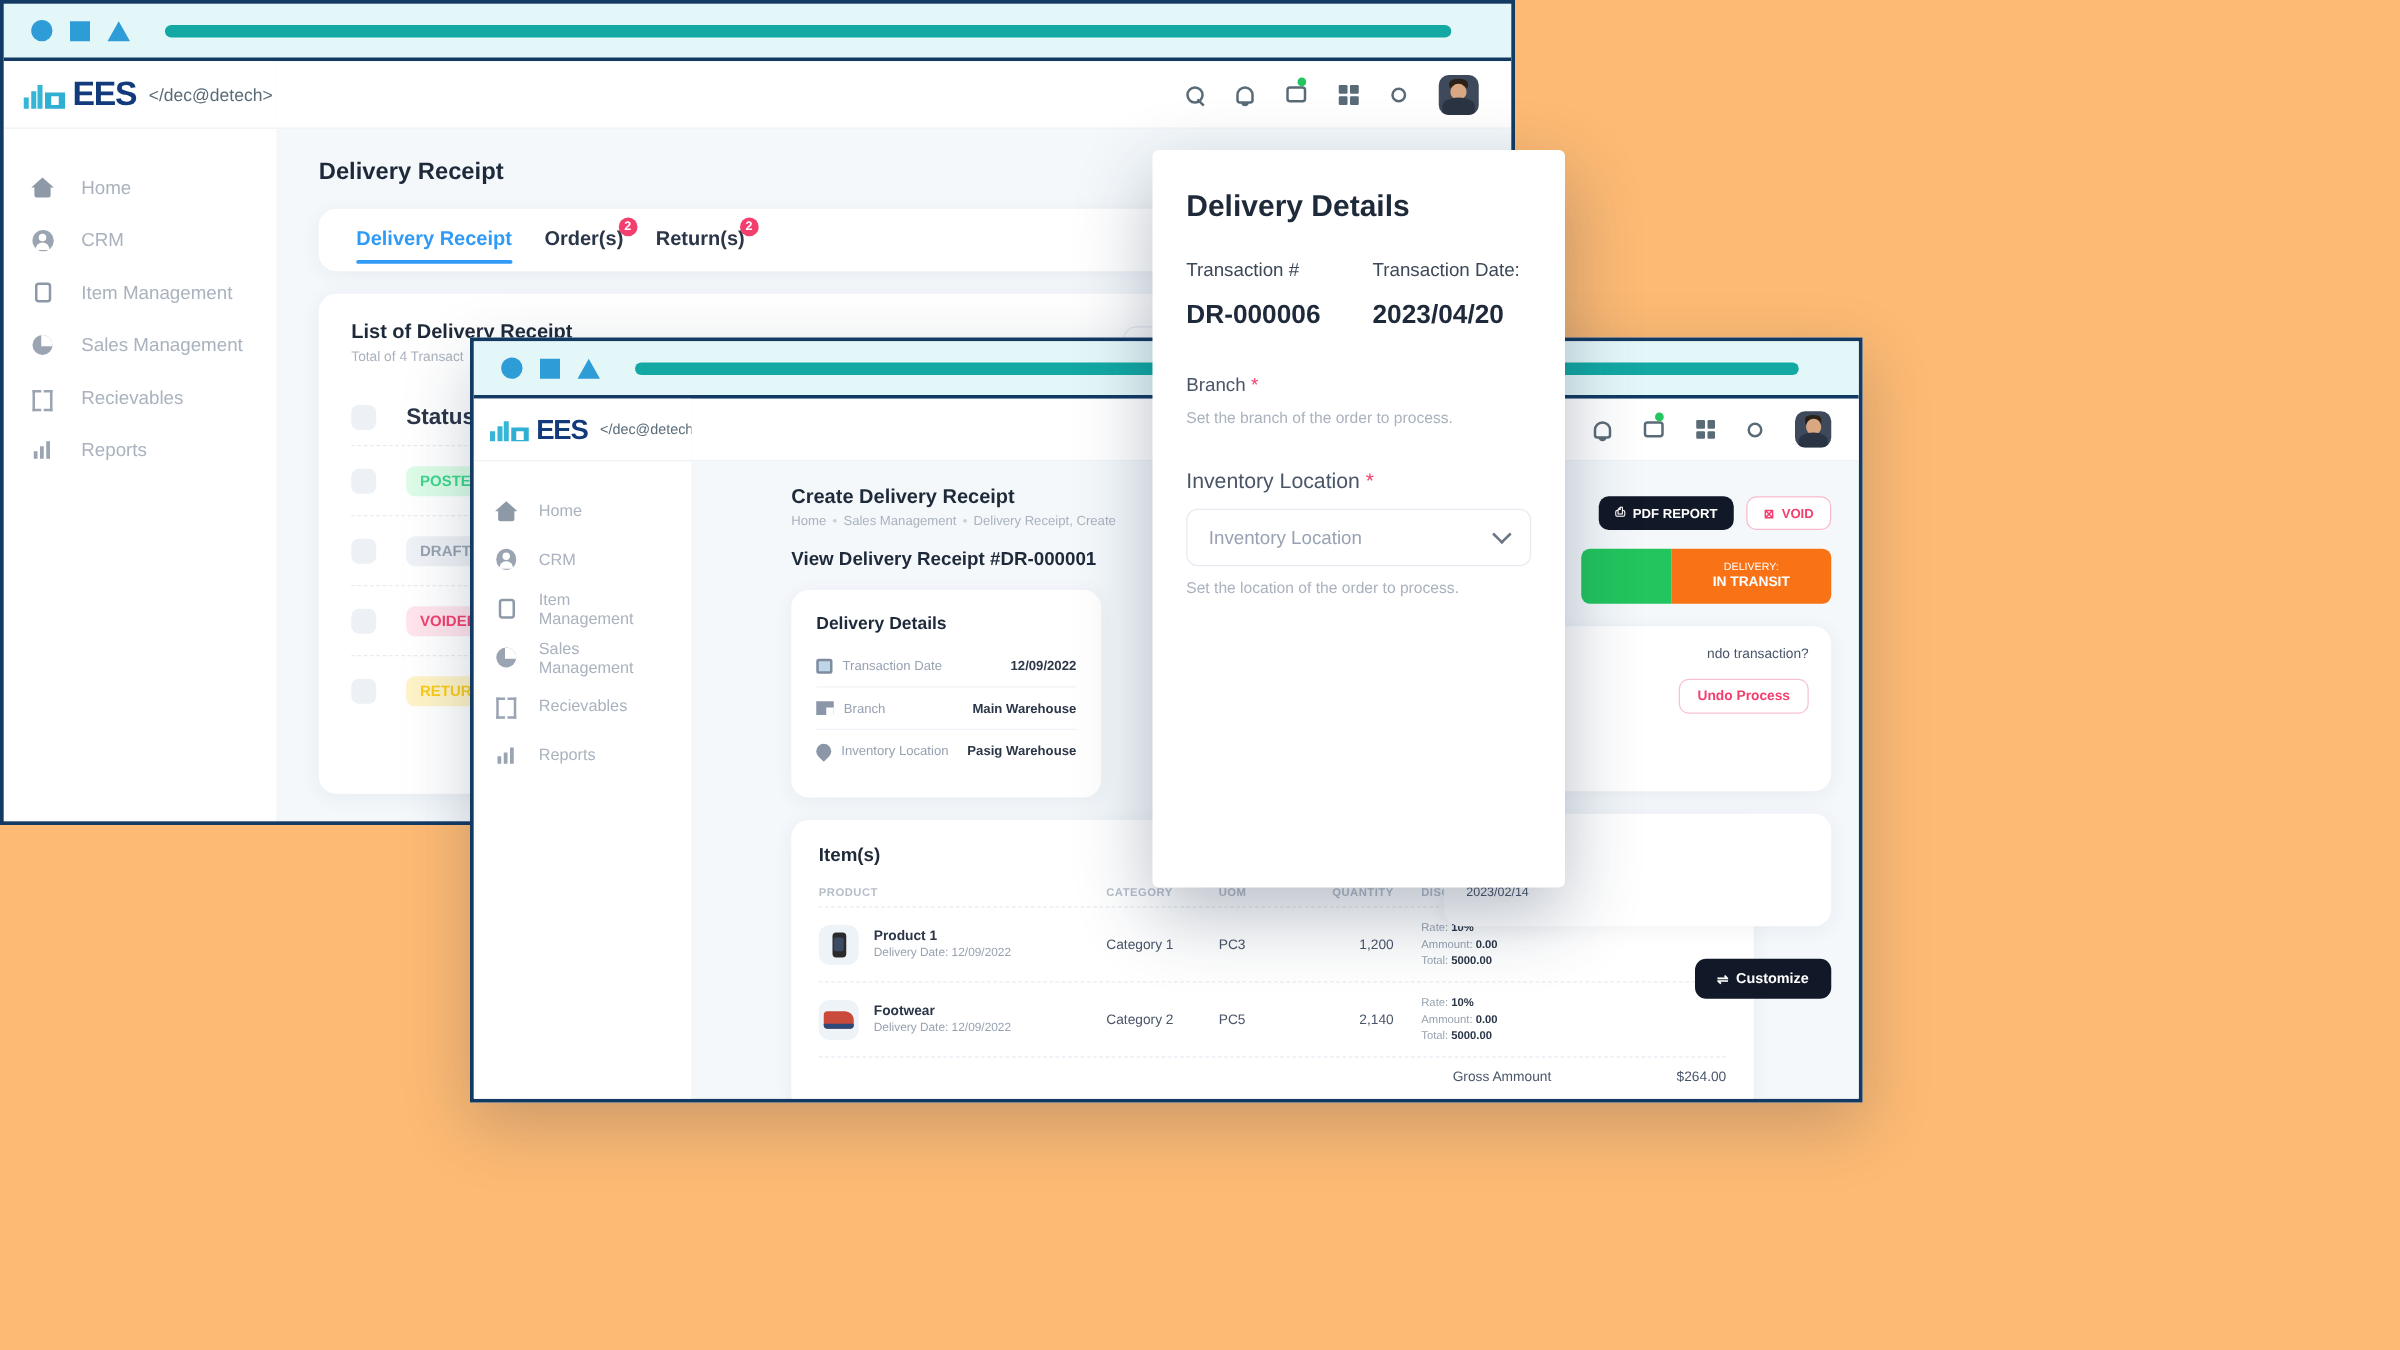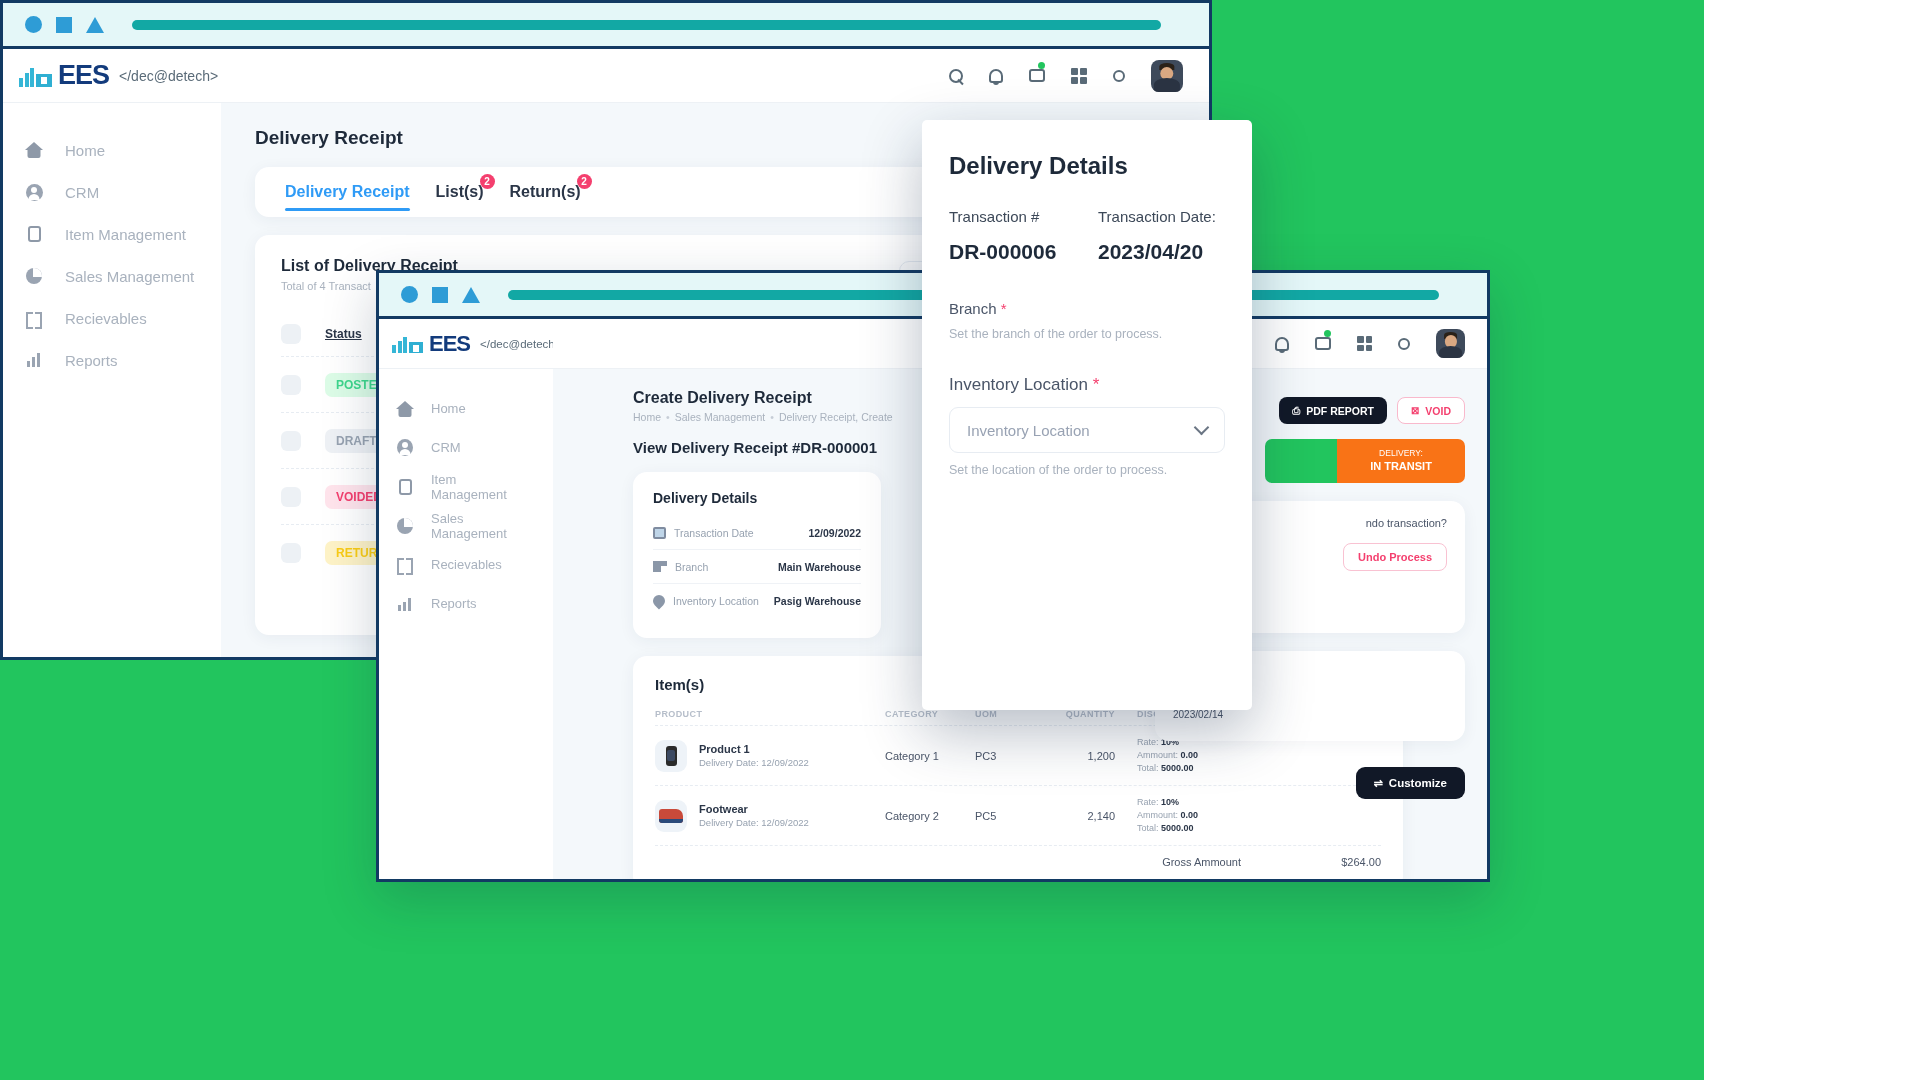--- a/index.html
+++ b/index.html
@@ -2,21 +2,21 @@
 <html><head>
 <meta charset="utf-8">
 <style>
   * { box-sizing: border-box; margin: 0; padding: 0; }
   html, body {
     width: 1920px; height: 1080px;
     background: #ffffff;
     font-family: "Liberation Sans", sans-serif;
     overflow: hidden;
   }
-  .stage { position: relative; width: 1704px; height: 1080px; background:#22c55e; }
+  .stage { position: relative; width: 1920px; height: 1080px; background:#fdba74; }
 
   
   .win { position: absolute; background: #fff; border: 3px solid #123A63; overflow: hidden; }
   .win-bar {
     height: 46px; background: #E4F7F8; display: flex; align-items: center;
     padding: 0 22px; gap: 14px; border-bottom: 3px solid #123A63;
   }
   .dot-circle { width: 17px; height: 17px; border-radius: 50%; background: #2E9CD6; }
   .dot-square { width: 16px; height: 16px; background: #2E9CD6; }
   .dot-tri {
@@ -268,21 +268,21 @@
         <div style="padding:24px 0 0 34px;">
           <div class="page-title" style="font-size:19px;">Delivery Receipt</div>
 
           <div class="card" style="margin-top:18px; margin-right:34px; height:50px; display:flex; align-items:center; padding:0 30px;">
             <div class="tabs" style="gap:26px; font-size:16px; font-weight:bold;">
               <span class="tab active">
                 <span>Delivery Receipt</span>
                 <span class="tabline"></span>
               </span>
               <span class="tab">
-                <span>List(s)</span>
+                <span>Order(s)</span>
                 <span class="badge-count" style="width:15px;height:15px;font-size:10px;top:-9px;right:-11px;">2</span>
               </span>
               <span class="tab">
                 <span>Return(s)</span>
                 <span class="badge-count" style="width:15px;height:15px;font-size:10px;top:-9px;right:-11px;">2</span>
               </span>
             </div>
           </div>
 
           <div class="card" style="margin-top:18px; margin-right:34px; height:400px; padding:22px 26px;">
@@ -292,21 +292,21 @@
                 <div class="sec-sub" style="font-size:11px; margin-top:5px;">Total of 4 Transact</div>
               </div>
               <div class="searchbox" style="width:250px; height:36px; padding:0 12px; font-size:12px; margin-top:4px;">
                 <span class="circ searchglass" style="width:11px;height:11px;border-color:#C2C9D2;"></span>
                 <span>Search</span>
               </div>
             </div>
 
             <div class="row-line" style="height:46px; margin-top:14px; gap:24px;">
               <span class="chk" style="width:20px;height:20px;"></span>
-              <span class="th" style="font-size:12px;text-decoration:underline;">Status</span>
+              <span class="th" style="font-size:18px;">Status</span>
             </div>
             <div class="row-line" style="height:56px; gap:24px;">
               <span class="chk" style="width:20px;height:20px;"></span>
               <span class="pill posted" style="font-size:12px; padding:5px 11px;">POSTED</span>
             </div>
             <div class="row-line" style="height:56px; gap:24px;">
               <span class="chk" style="width:20px;height:20px;"></span>
               <span class="pill draft" style="font-size:12px; padding:5px 11px;">DRAFT</span>
             </div>
             <div class="row-line" style="height:56px; gap:24px;">

